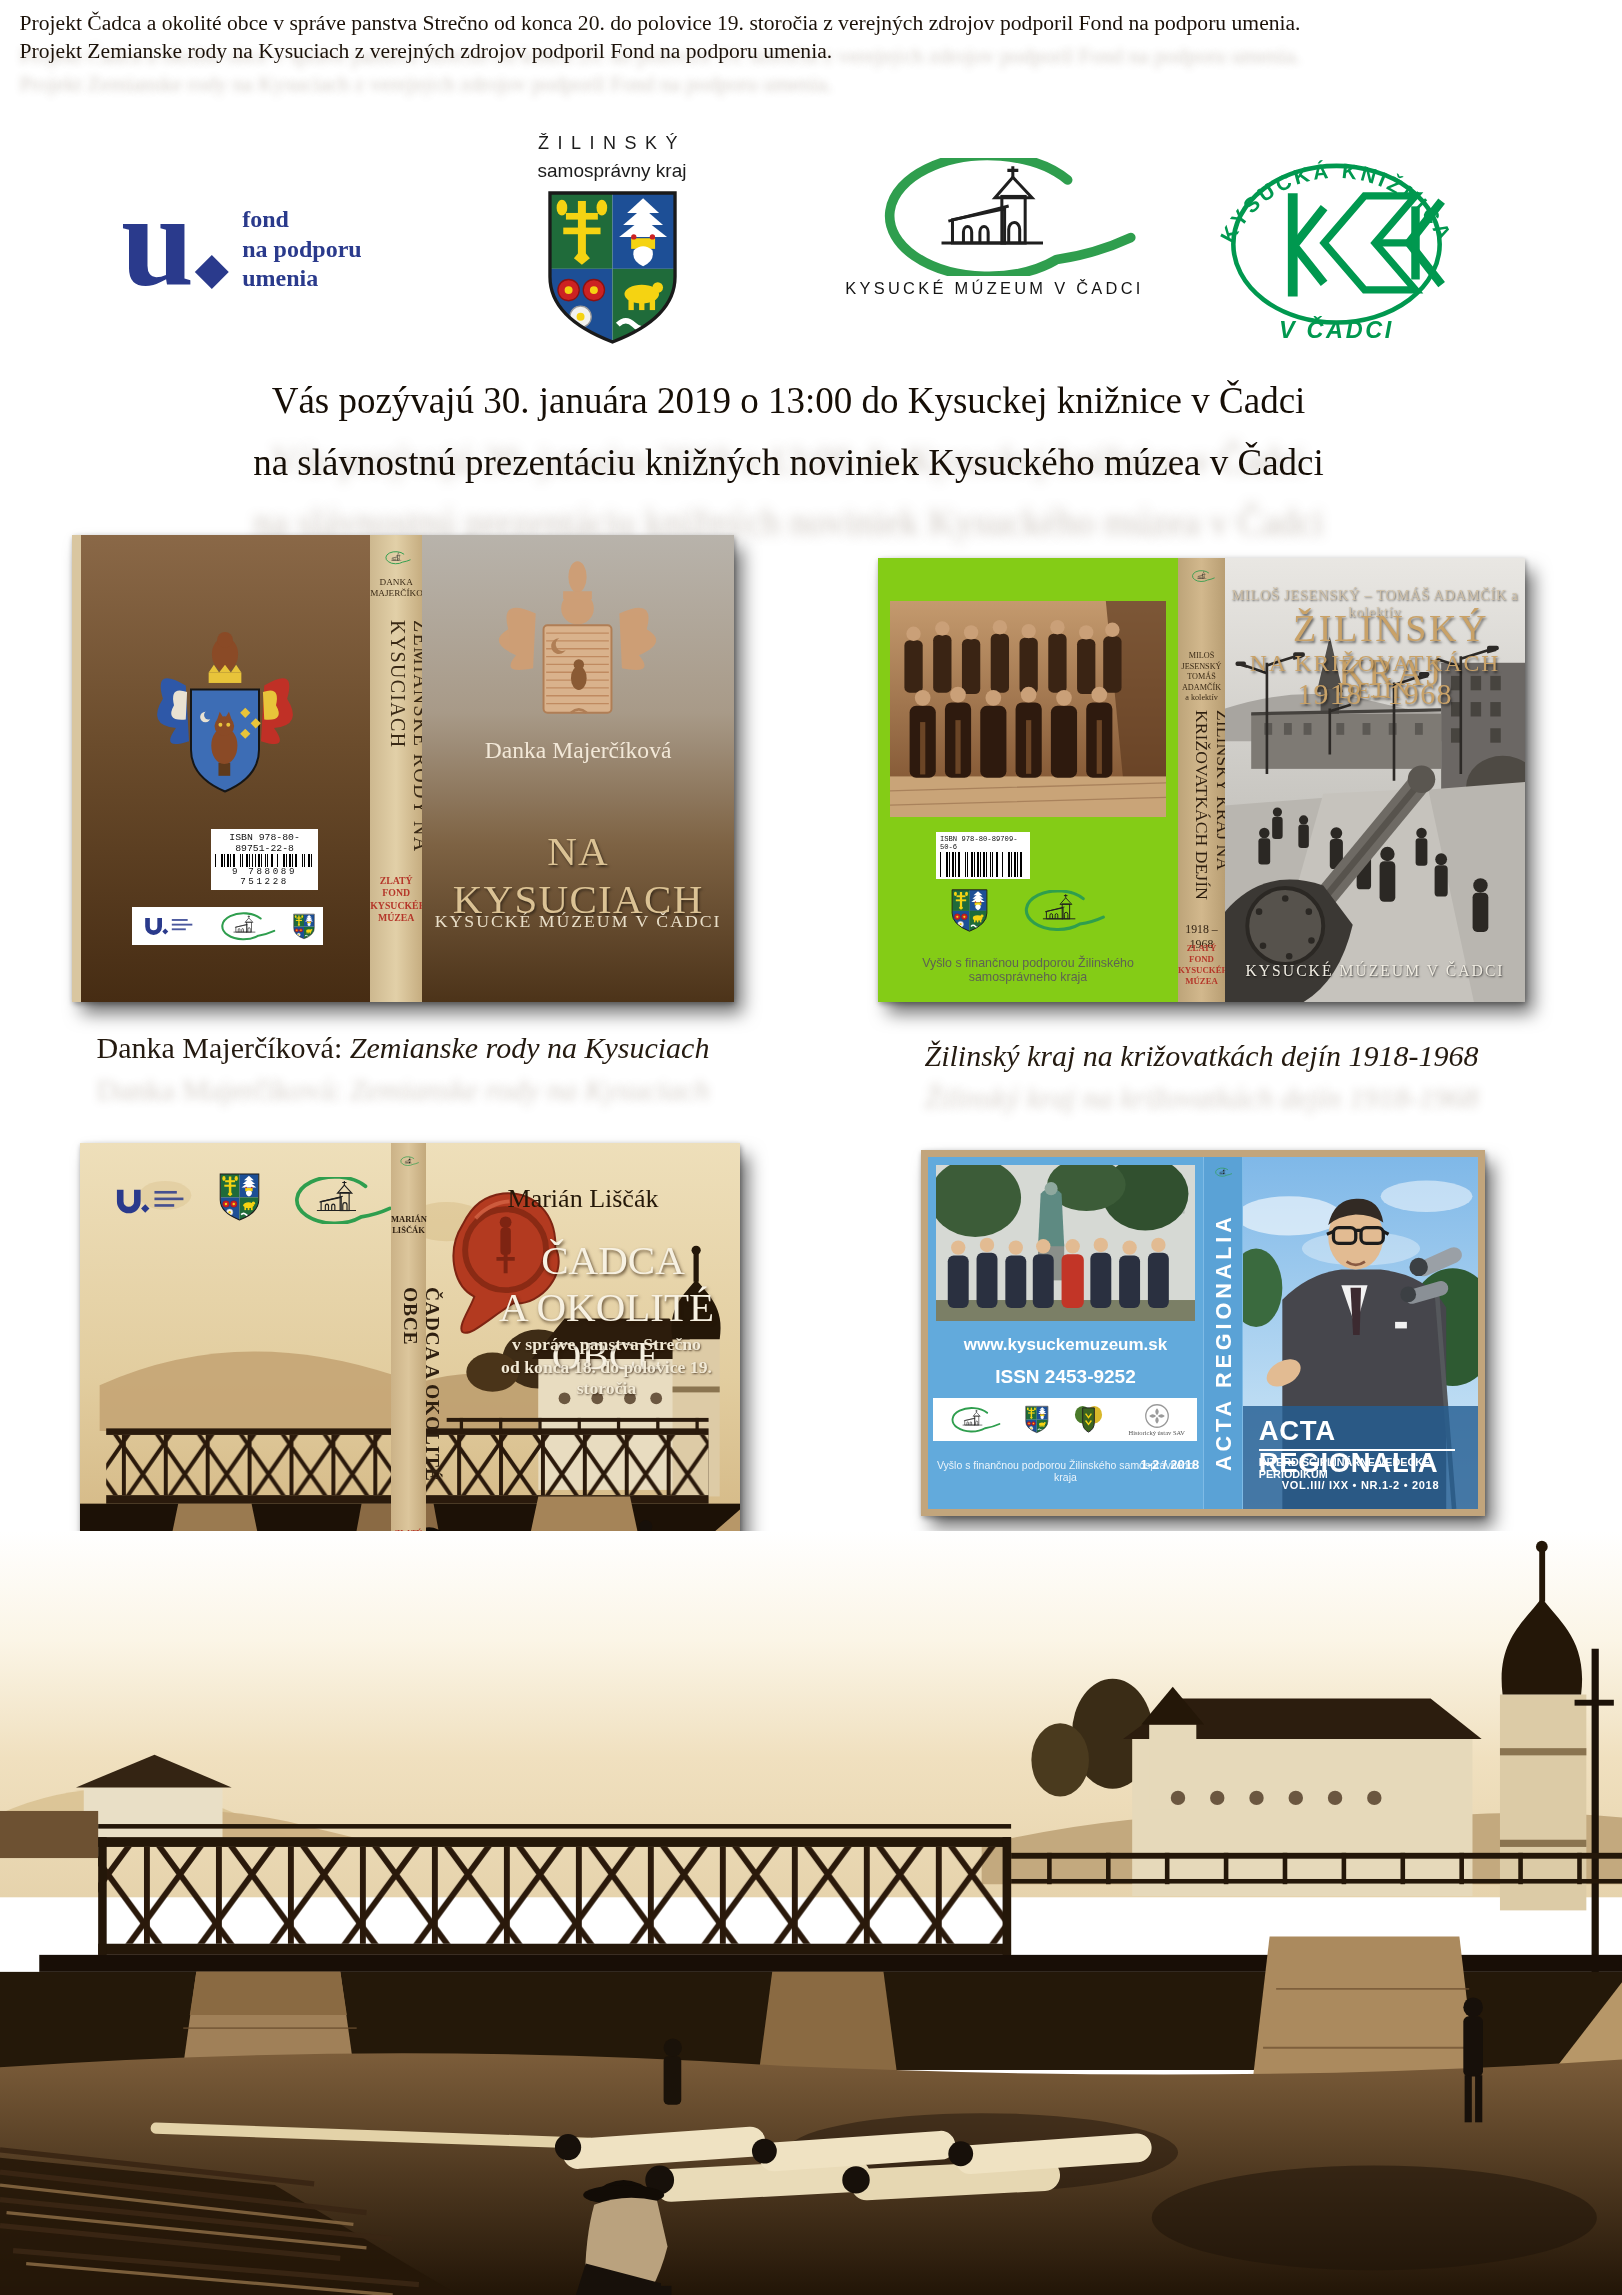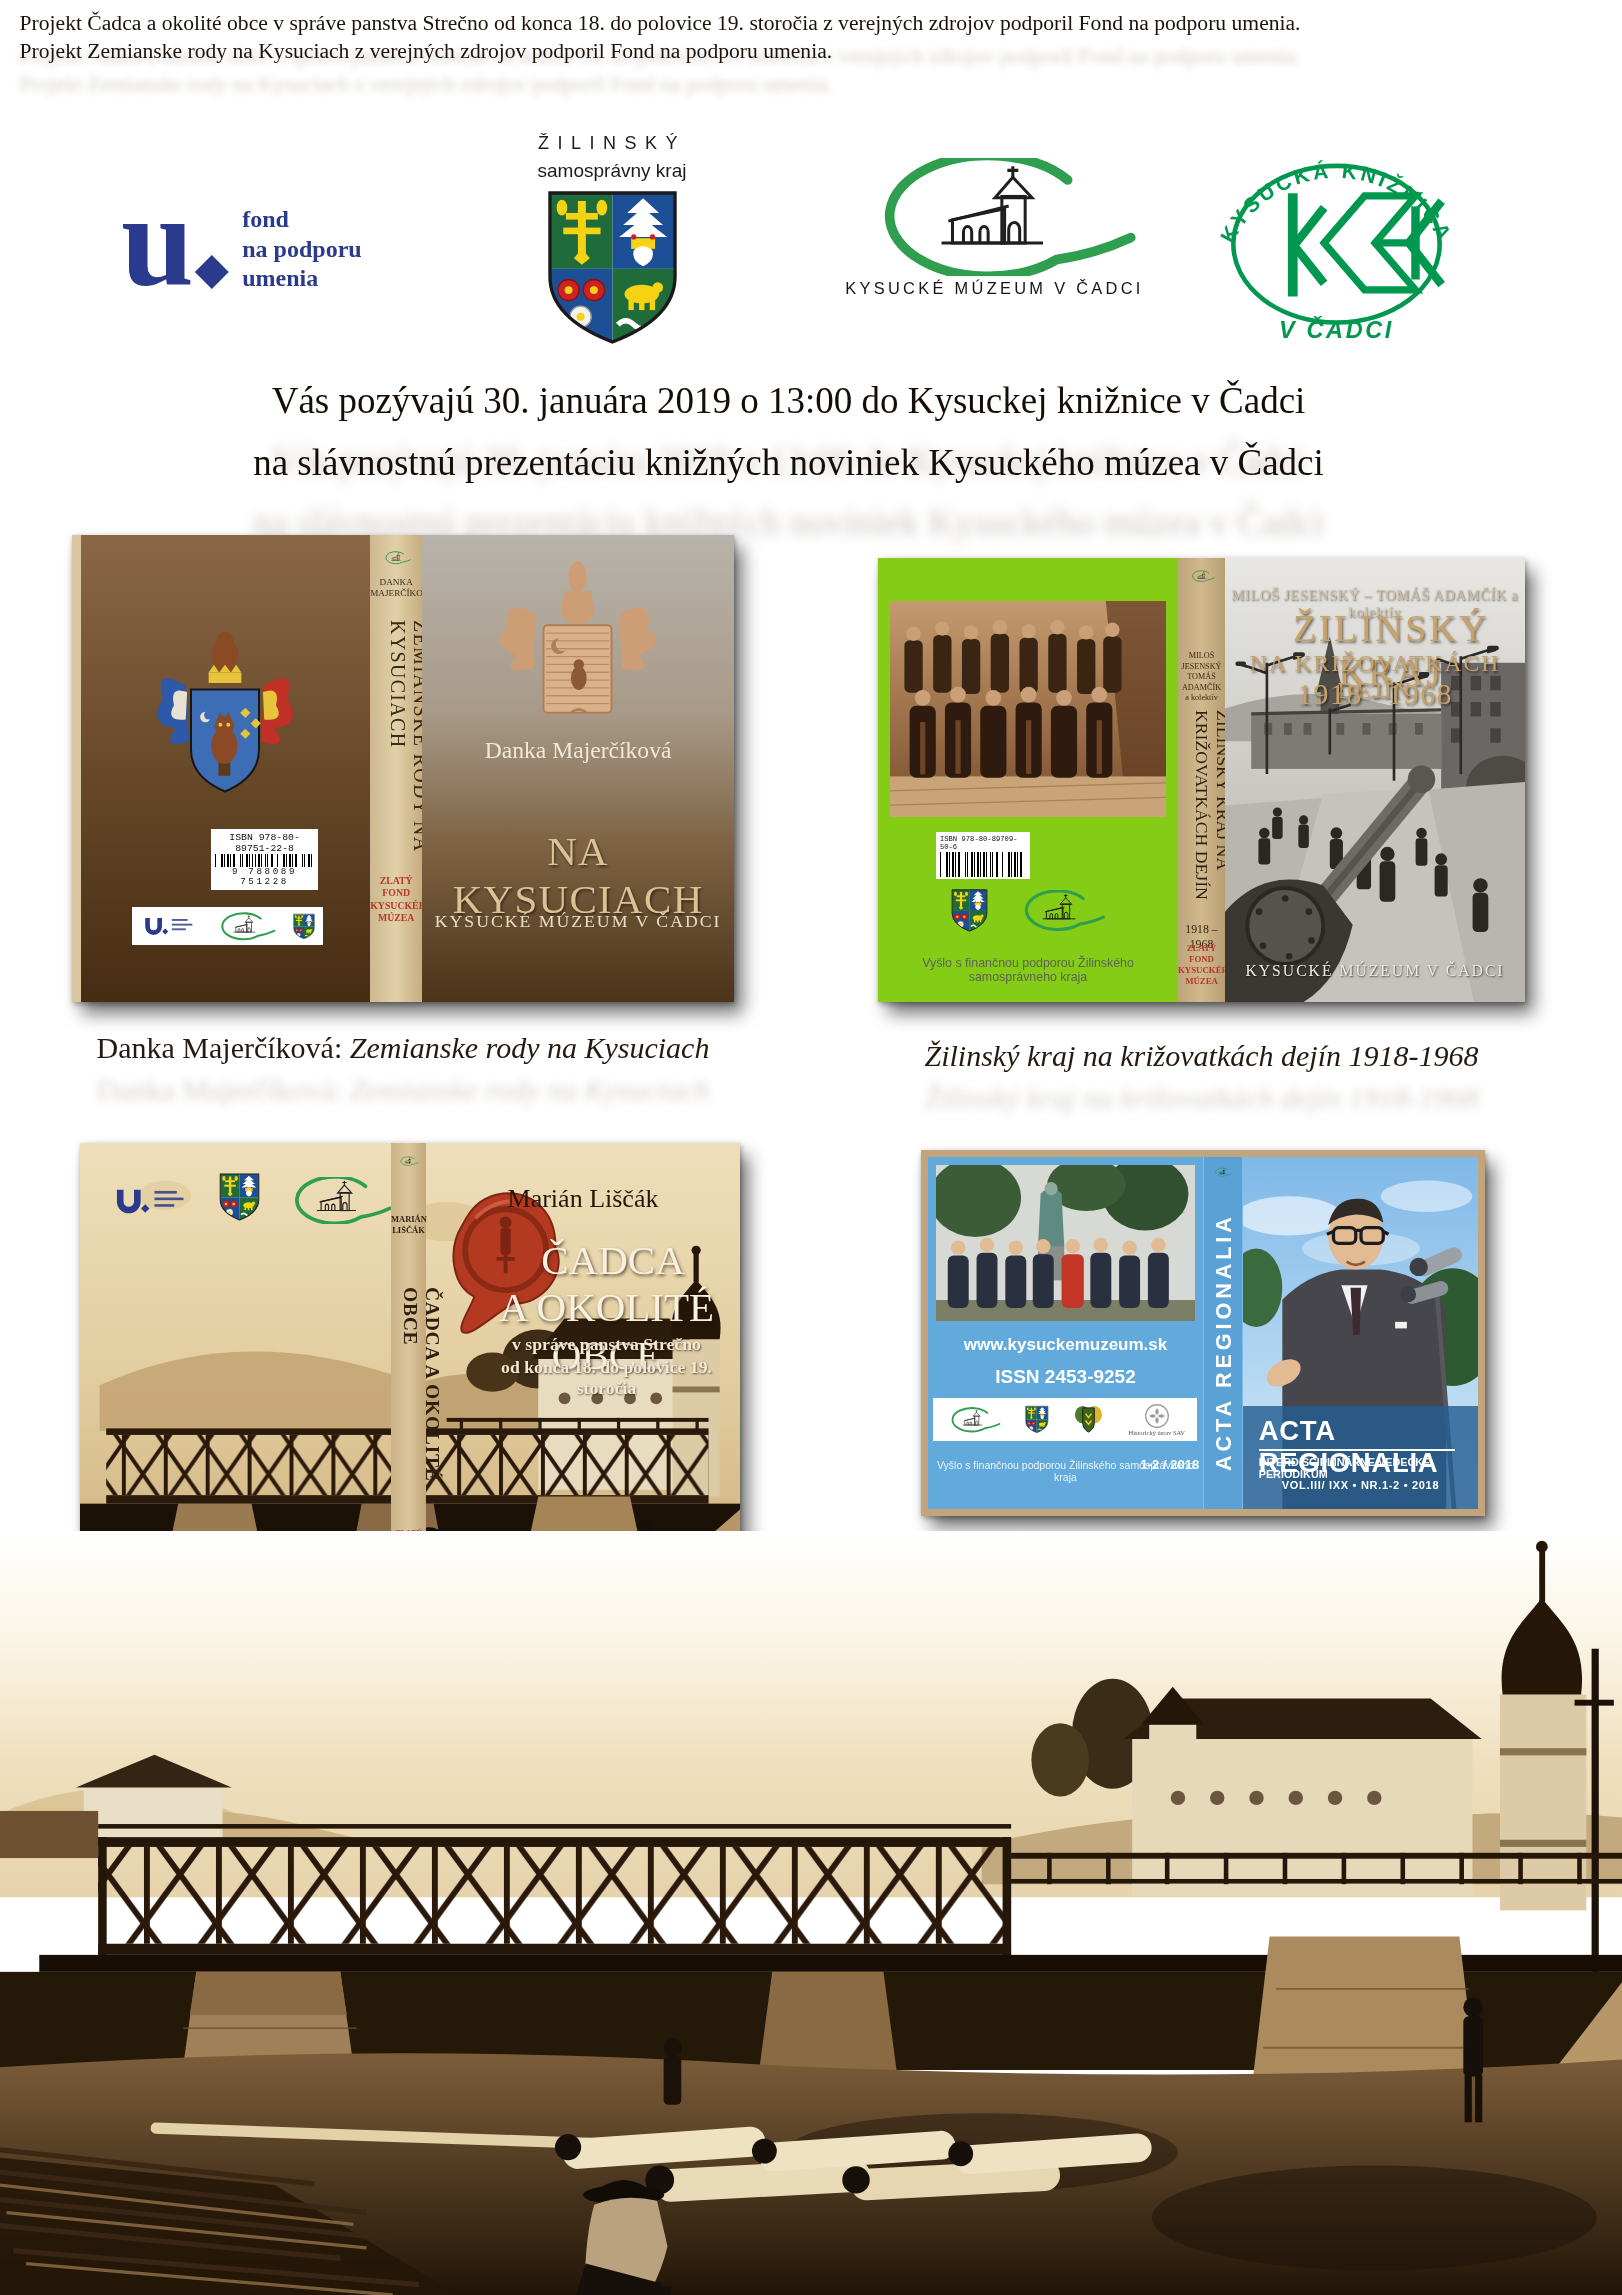--- a/index.html
+++ b/index.html
@@ -97,21 +97,21 @@
       <g id="cadca-crest">
         <ellipse cx="20" cy="22" rx="16" ry="18" fill="#4a7a2a"></ellipse>
         <ellipse cx="44" cy="22" rx="16" ry="18" fill="#d9b82a"></ellipse>
         <path d="M20,8 h24 v30 q0,14 -12,20 q-12,-6 -12,-20 Z" fill="#3c6420" stroke="#222" stroke-width="2"></path>
         <path d="M26,20 l6,8 6,-8 M26,34 l6,8 6,-8" stroke="#f5d312" stroke-width="3" fill="none"></path>
       </g>
     </defs>
   </svg>
 
   <div class="abs ghost-h" style="left:19.6px;top:9.2px;width:1505px;font-size:21.6px;line-height:28px;">
-    <div>Projekt Čadca a okolité obce v správe panstva Strečno od konca 18. do polovice 19. storočia z verejných zdrojov podporil Fond na podporu umenia.</div>
+    <div>Projekt Čadca a okolité obce v správe panstva Strečno od konca 20. do polovice 19. storočia z verejných zdrojov podporil Fond na podporu umenia.</div>
     <div>Projekt Zemianske rody na Kysuciach z verejných zdrojov podporil Fond na podporu umenia.</div>
   </div>
 
   <div class="abs" style="left:121px;top:191px;display:flex;gap:18.3px;align-items:flex-start;">
     <div style="display:flex;align-items:flex-end;">
       <span style="font-size:131px;line-height:98px;font-weight:bold;color:#2a3a8c;">u</span>
       <span style="display:inline-block;width:23.6px;height:23.6px;background:#2a3a8c;transform:rotate(45deg);margin:0 0 5.2px 6.5px;"></span>
     </div>
     <div class="pre" style="font-size:24px;line-height:29.4px;font-weight:bold;color:#2a3a8c;margin-top:14.4px;">fond
 na podporu

